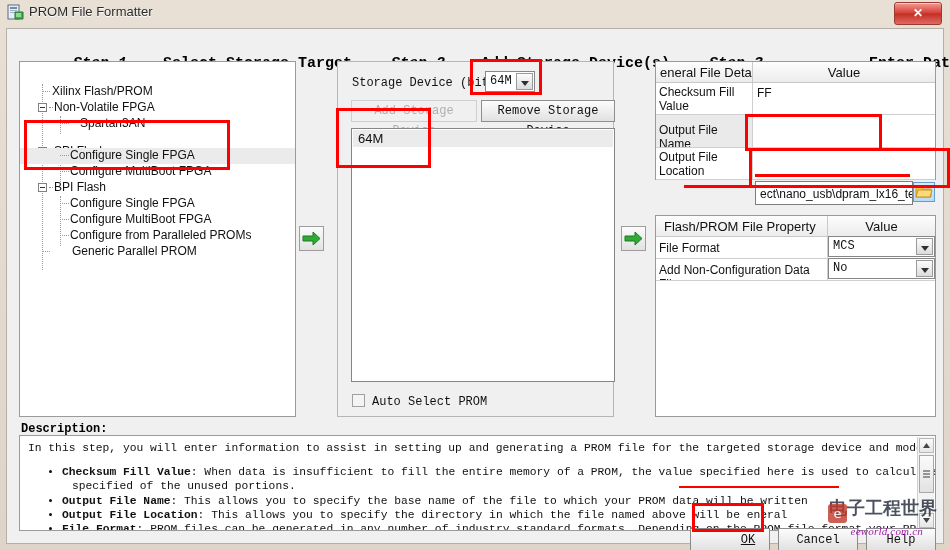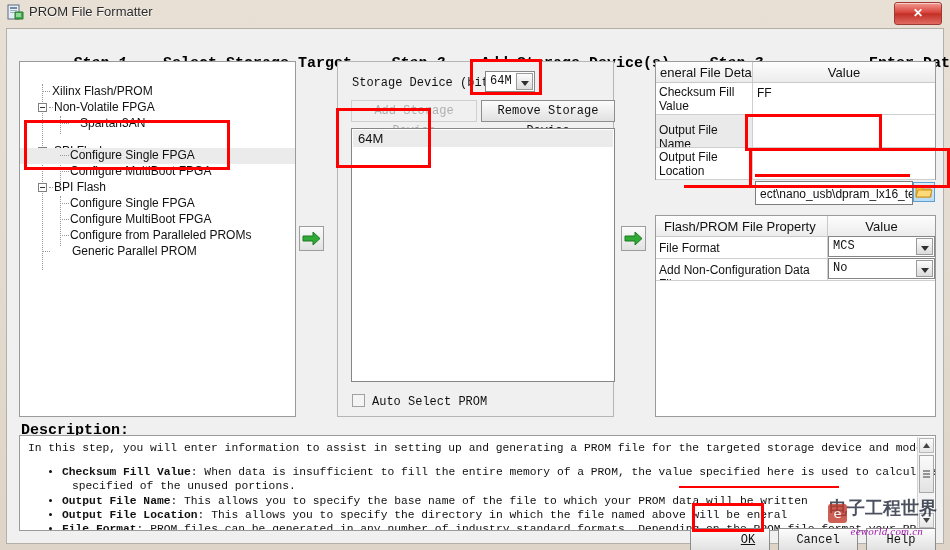--- a/index.html
+++ b/index.html
@@ -188,21 +188,21 @@
   .folderBtn{
     position:absolute;width:22px;height:20px;
     background:linear-gradient(#d8ecfb,#b9dcf6);
     border:1px solid #5f9fd0;
     box-sizing:border-box;cursor:pointer;
   }
   
   .descLabel{
     position:absolute;
     font-family:"Liberation Mono", monospace;
-    font-size:15px;font-weight:bold;color:#000;
+    font-size:12px;font-weight:bold;color:#000;
   }
   .descBox{
     position:absolute;background:#fff;border:1px solid #9a9a9a;
     box-sizing:border-box;overflow:hidden;
   }
   .descText{
     position:absolute;left:8px;top:5px;right:22px;
     font-family:"Liberation Mono", monospace;
     font-size:11.3px;line-height:14.2px;color:#111;
     white-space:nowrap;

